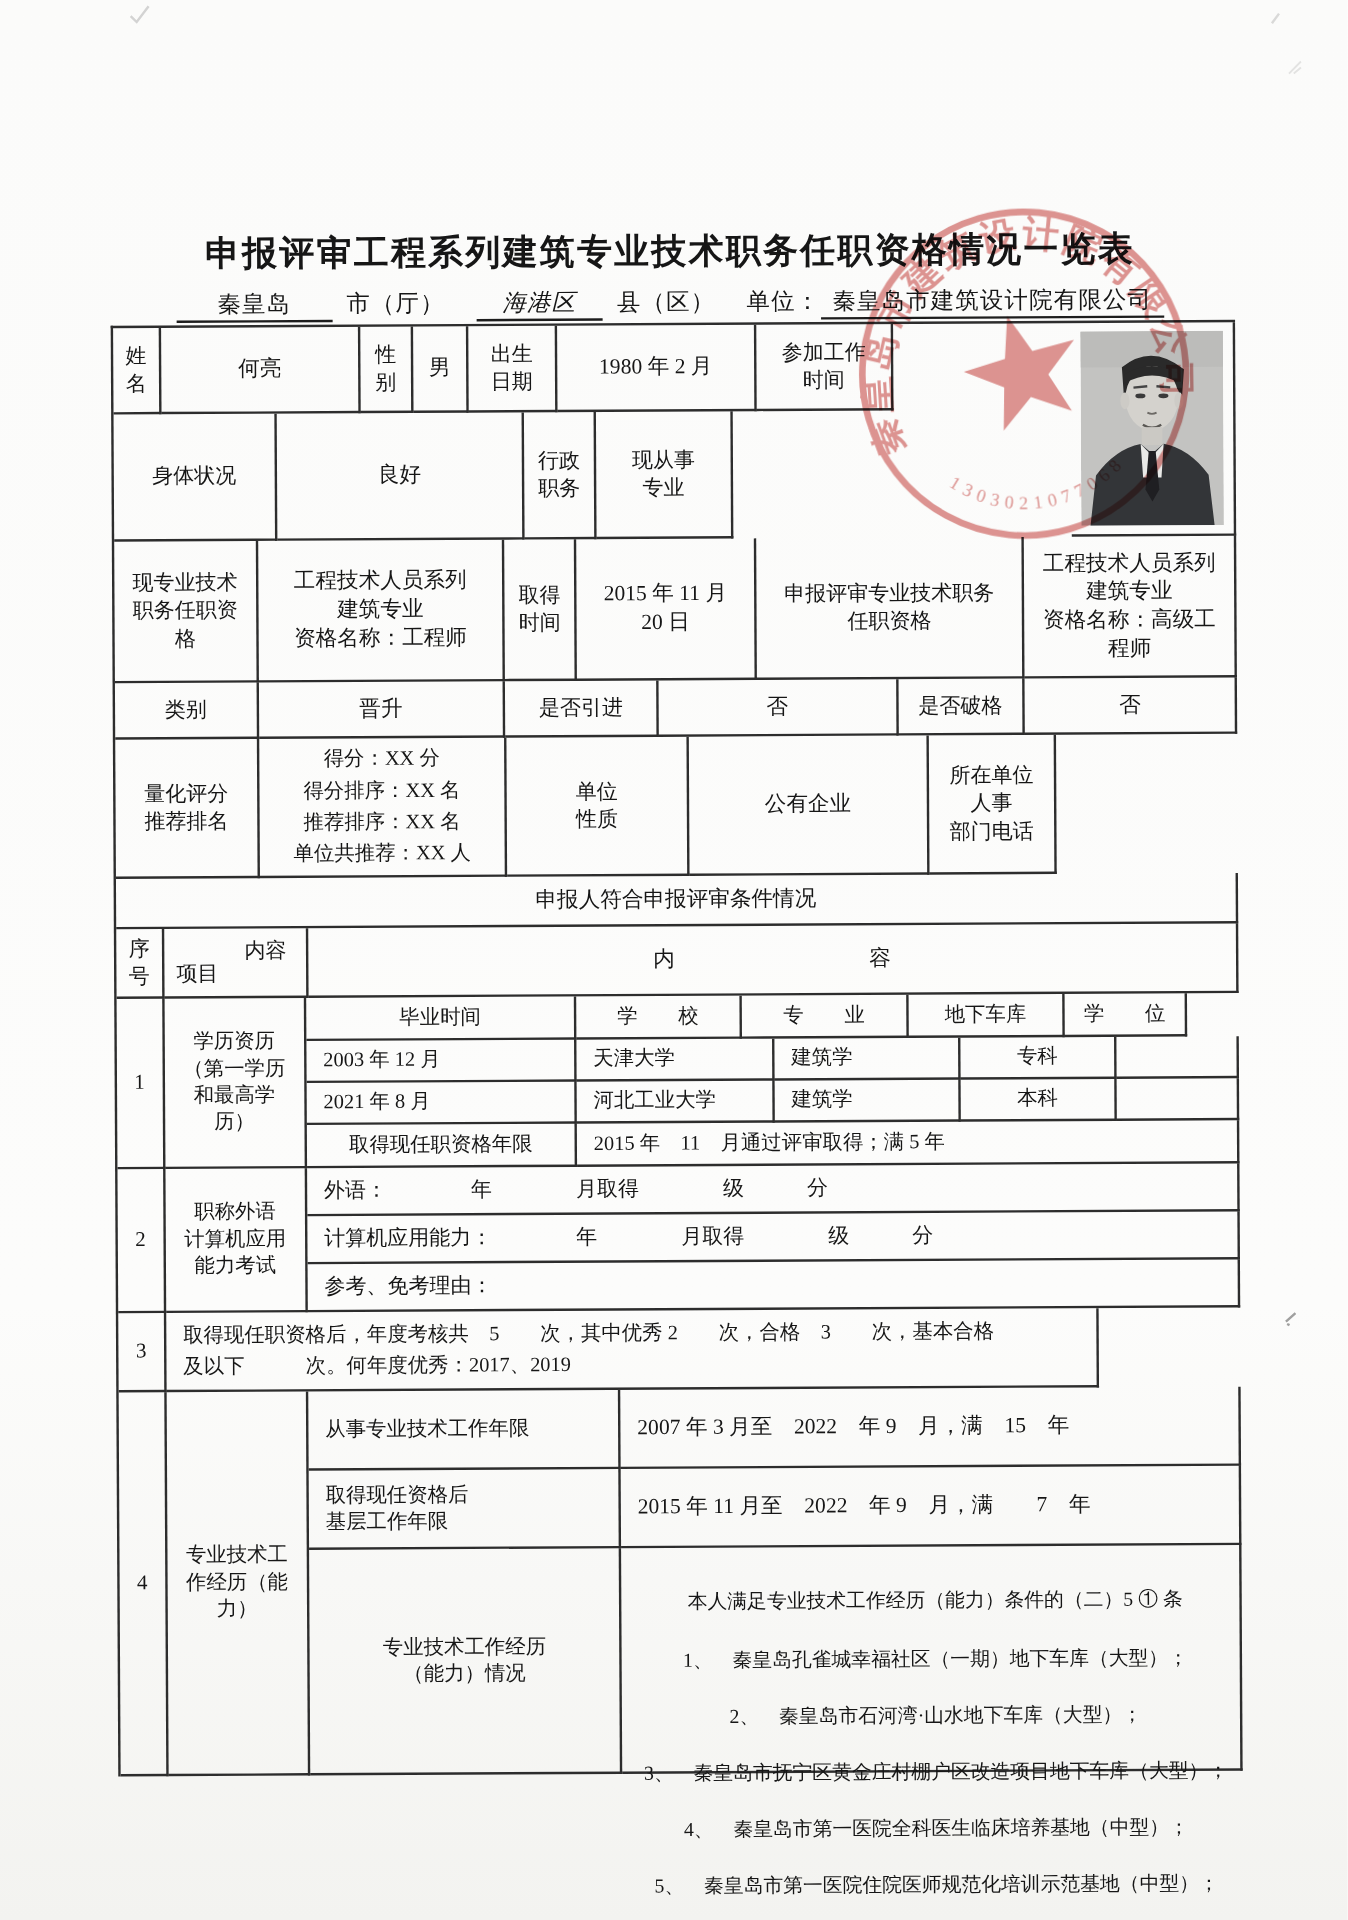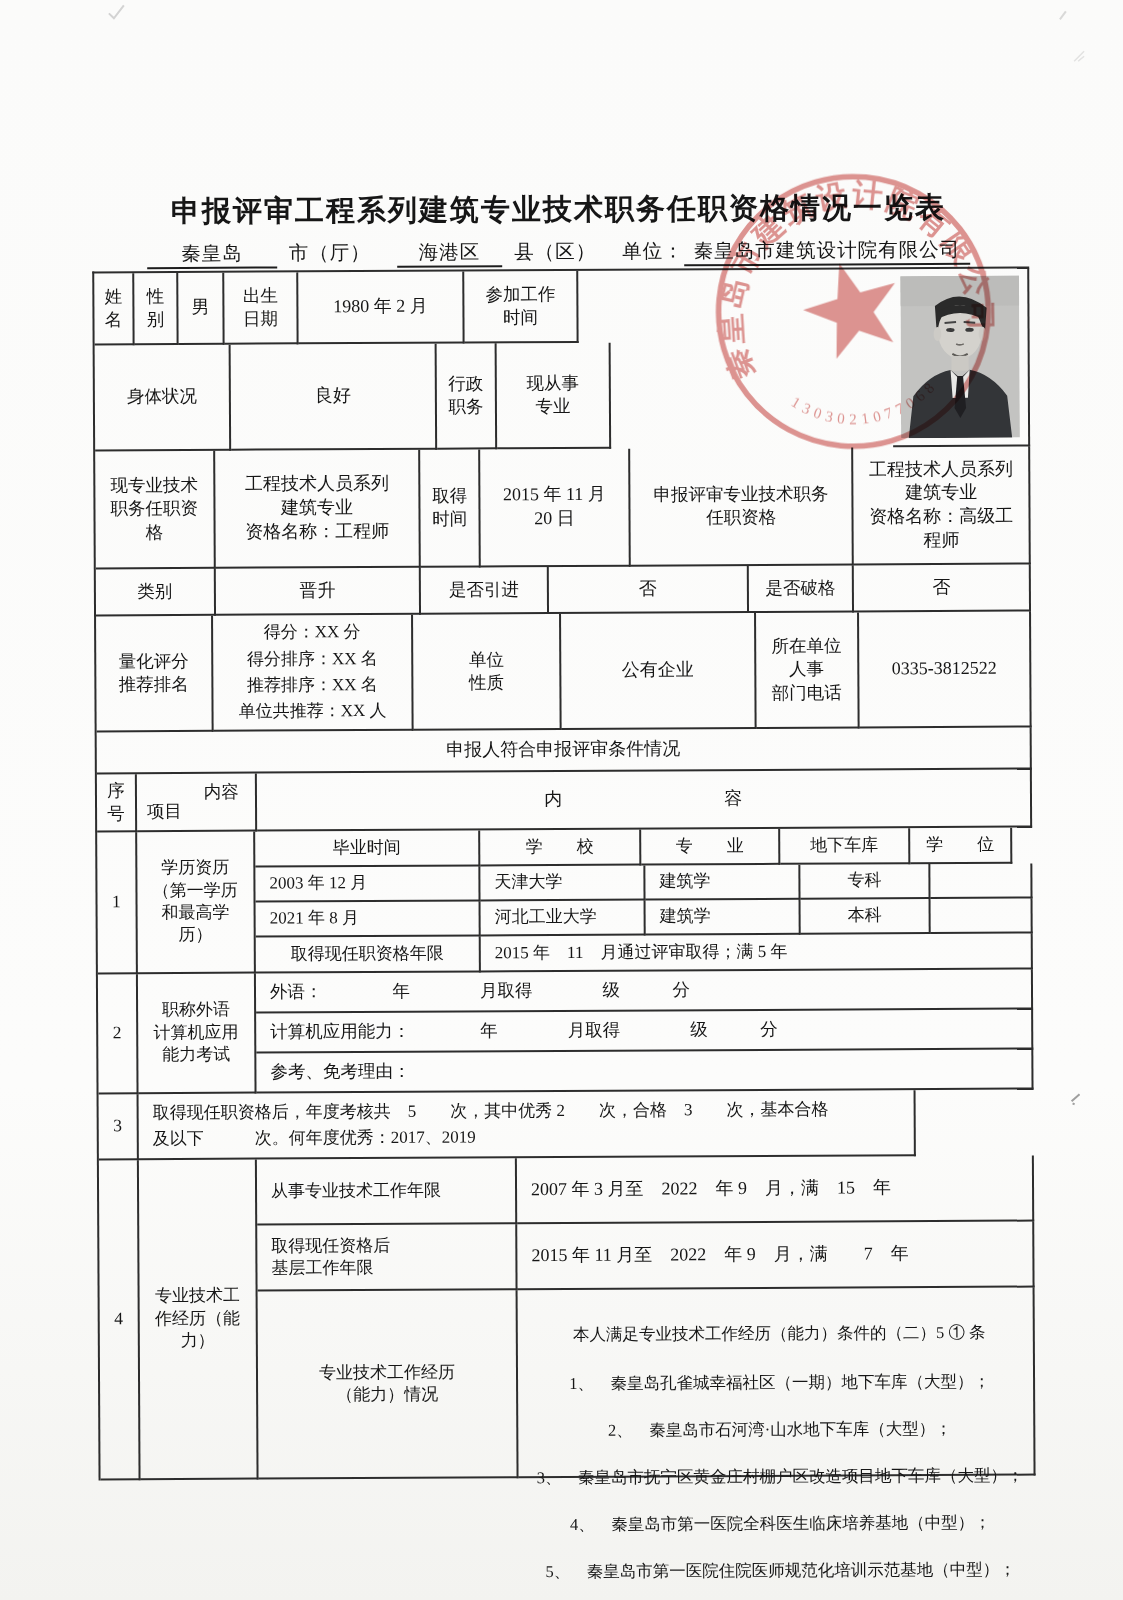--- a/index.html
+++ b/index.html
@@ -16,21 +16,21 @@
   .title{
     position:absolute; top:190px; left:0; width:100%;
     text-align:center; font-size:29px; font-weight:bold; letter-spacing:2px;
   }
   .subline{
     position:absolute; top:238px; left:0; width:100%;
     text-align:center; font-size:19.5px; letter-spacing:1px; white-space:nowrap;
   }
   .subline .u{ display:inline-block; border-bottom:2px solid #1d1d1d; }
   .subline .pad-a{ padding:0 34px; }
-  .subline .pad-b{ padding:0 22px; }
+  .subline .pad-b{ padding:0 22px;font-style:italic; }
   .subline .pad-c{ padding:0 10px; }
   .subline .gap{ display:inline-block; width:26px; }
   .subline .gap-s{ display:inline-block; width:12px; }
 
   .tbl{
     position:absolute; left:95px; top:269px; width:937px;
     border-top:2px solid #2d2d2d; border-left:2px solid #2d2d2d;
     font-size:17.5px; line-height:1.32;
   }
   .row{ display:flex; }
@@ -71,20 +71,21 @@
 
   <div class="subline"><span class="u pad-a">秦皇岛</span><span class="gap-s"></span><span>市（厅）</span><span class="gap"></span><span class="u pad-b">海港区</span><span class="gap-s"></span><span>县（区）</span><span class="gap"></span><span>单位：</span><span class="u pad-c">秦皇岛市建筑设计院有限公司</span></div>
 
   <div class="tbl">
 
     <div class="row">
       <div style="width:800px">
         <div class="row" style="height:72px">
           <div class="c" style="width:40px">姓
 名</div>
+          <div class="c v" style="width:166px">何亮</div>
           <div class="c" style="width:44px">性
 别</div>
           <div class="c v" style="width:46px">男</div>
           <div class="c" style="width:74px">出生
 日期</div>
           <div class="c v" style="width:166px">1980 年 2 月</div>
           <div class="c" style="width:114px">参加工作
 时间</div>
         </div>
         <div class="row" style="height:106px">
@@ -153,21 +154,20 @@
       <div class="c sm" style="width:206px;line-height:1.55">得分：XX 分
 得分排序：XX 名
 推荐排序：XX 名
 单位共推荐：XX 人</div>
       <div class="c" style="width:152px">单位
 性质</div>
       <div class="c v" style="width:200px">公有企业</div>
       <div class="c" style="width:106px">所在单位
 人事
 部门电话</div>
-      <div class="c v" style="width:177px">0335-3812522</div>
     </div>
 
     <div class="row" style="height:42px">
       <div class="c v" style="width:937px">申报人符合申报评审条件情况</div>
     </div>
 
     <div class="row" style="height:58px">
       <div class="c" style="width:40px">序
 号</div>
       <div class="c split" style="width:120px">
@@ -179,21 +179,21 @@
 
     <div class="row">
       <div class="c" style="width:40px;height:142px">1</div>
       <div class="c sm" style="width:120px">学历资历
 （第一学历
 和最高学
 历）</div>
       <div style="width:777px">
         <div class="row" style="height:36px">
           <div class="c sm" style="width:225px">毕业时间</div>
-          <div class="c sm" style="width:161px">学　　校</div>
+          <div class="c sm" style="width:138px">学　　校</div>
           <div class="c sm" style="width:139px">专　　业</div>
           <div class="c sm" style="width:130px">地下车库</div>
           <div class="c sm" style="width:102px">学　　位</div>
         </div>
         <div class="row" style="height:35px">
           <div class="c sm left" style="width:225px">2003 年 12 月</div>
           <div class="c sm left" style="width:165px">天津大学</div>
           <div class="c sm left" style="width:155px">建筑学</div>
           <div class="c sm" style="width:130px">专科</div>
           <div class="c sm" style="width:102px"></div>

